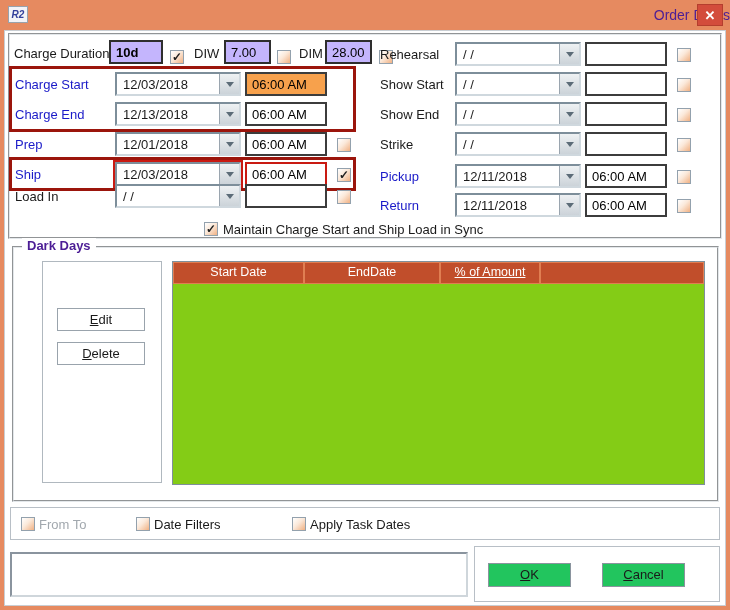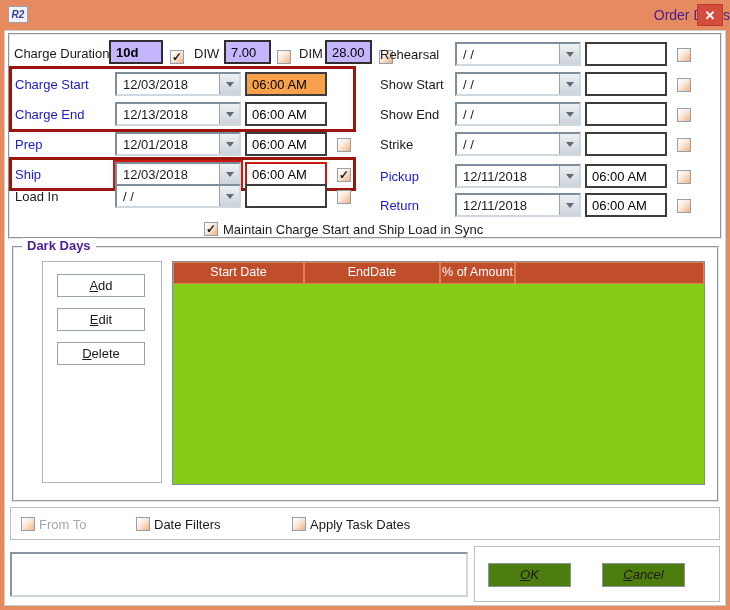--- a/index.html
+++ b/index.html
@@ -83,23 +83,23 @@
   .filter-panel { position:absolute; left:10px; top:507px; width:710px; height:33px;
     border:1px solid #b8bfc6; box-sizing:border-box; }
   .filter-panel .cb { top:9px; }
   .filter-panel .lbl { top:9px; }
 
   .note-input { position:absolute; left:10px; top:552px; width:458px; height:45px; box-sizing:border-box;
     border:2px solid; border-color:#8a949e #cfd6db #cfd6db #8a949e; background:#fff;
     font:13px "Liberation Sans", sans-serif; padding:3px 6px; outline:none; resize:none; }
   .footer-panel { position:absolute; left:474px; top:546px; width:246px; height:56px;
     border:1px solid #b8bfc6; box-sizing:border-box; }
-  .fbtn { position:absolute; top:16px; width:83px; height:24px; background:#4d7c0f;
+  .fbtn { position:absolute; top:16px; width:83px; height:24px; background:#22c55e;
     border:1px solid #8a949e; box-sizing:border-box; text-align:center; line-height:22px;
-    font-size:13px; cursor:default;font-style:italic; }
+    font-size:13px; cursor:default; }
 </style>
 </head>
 <body>
 
 <div class="window">
 
   <div class="titlebar">
     <div class="app-icon">R2</div>
     <div class="title">Order Dates</div>
     <div class="close-btn">✕</div>
@@ -252,30 +252,29 @@
     <span class="cb"></span>
   </div>
 
   <span class="cb checked" style="left:204px; top:222px;"></span>
   <span class="lbl" style="left:223px; top:222px;">Maintain Charge Start and Ship Load in Sync</span>
 
   <div class="groupbox">
     <span class="legend">Dark Days</span>
 
     <div class="btn-panel">
-      <div class="gbtn mnemonic" style="top:12px;">Add</div>
       <div class="gbtn mnemonic" style="top:46px;">Edit</div>
       <div class="gbtn mnemonic" style="top:80px;">Delete</div>
     </div>
 
     <div class="gtable">
       <div class="ghead">
         <div class="gcell" style="width:131px;">Start Date</div>
         <div class="gcell" style="width:136px;">EndDate</div>
-        <div class="gcell" style="width:75px;">% of Amount</div>
+        <div class="gcell" style="width:100px;text-decoration:underline;">% of Amount</div>
         <div class="gcell" style="flex:1;"></div>
       </div>
     </div>
   </div>
 
   <div class="filter-panel">
     <span class="cb" style="left:10px;"></span>
     <span class="lbl dim" style="left:28px;">From To</span>
     <span class="cb" style="left:125px;"></span>
     <span class="lbl" style="left:143px;">Date Filters</span>

